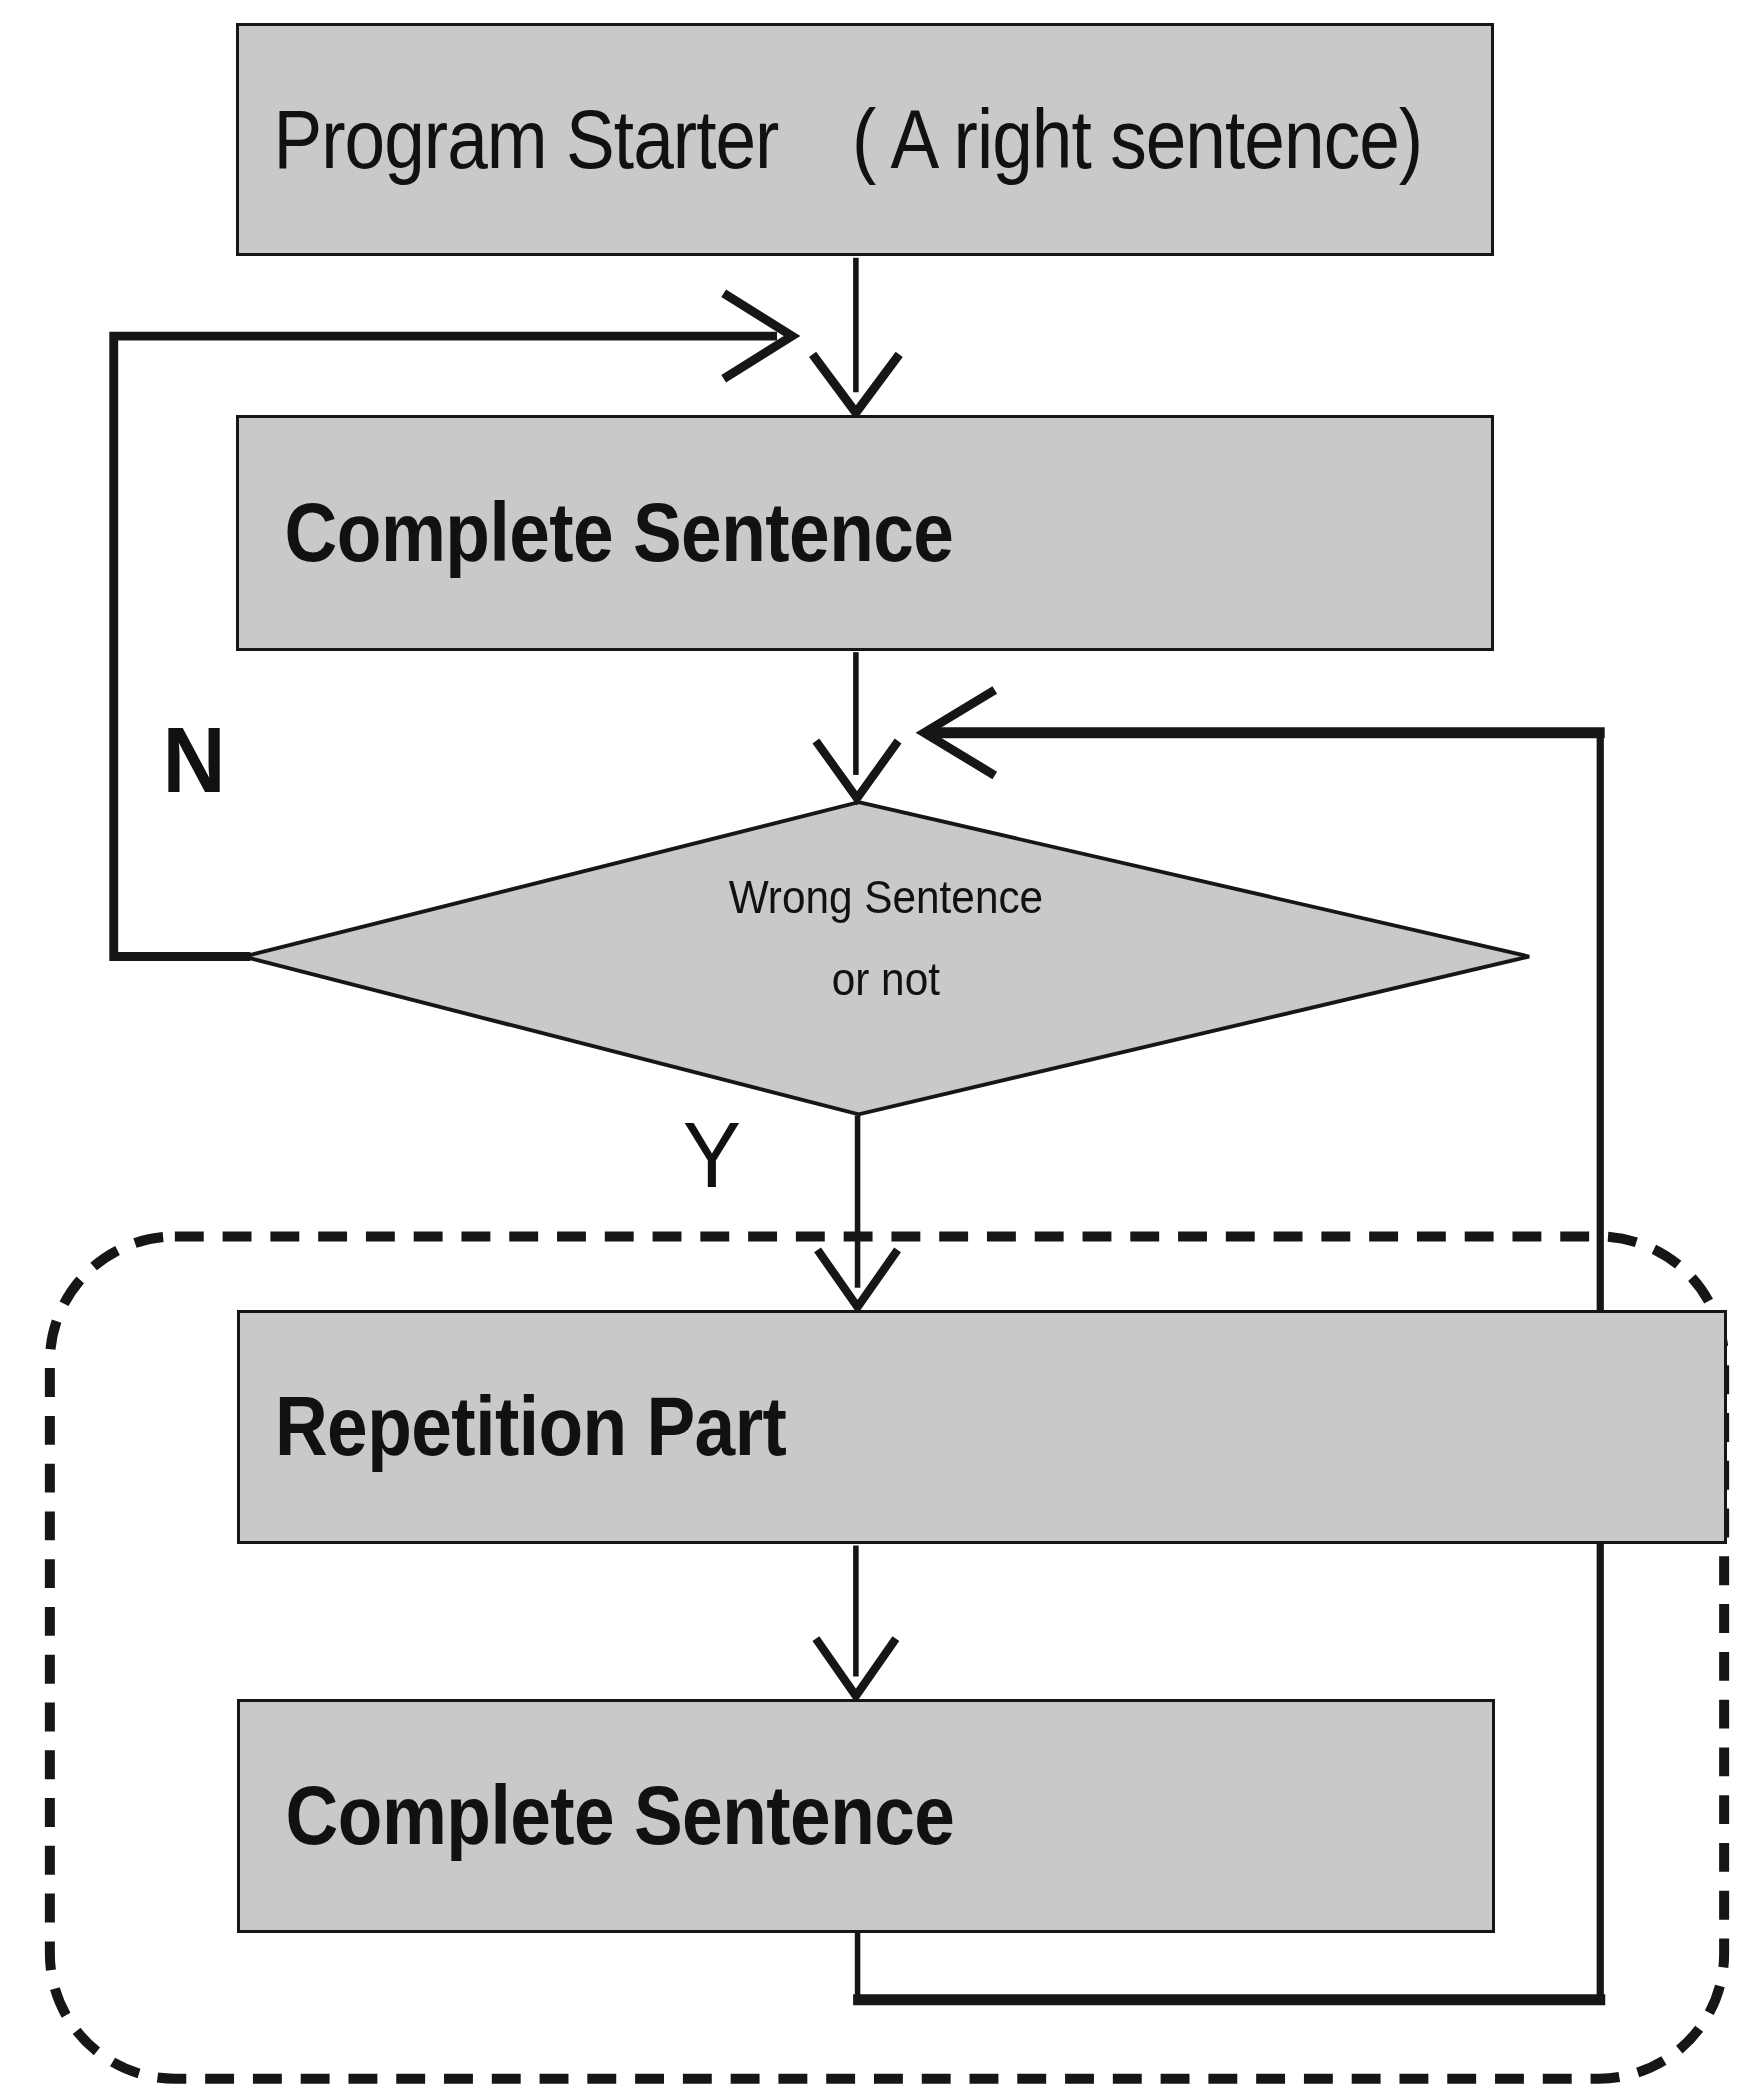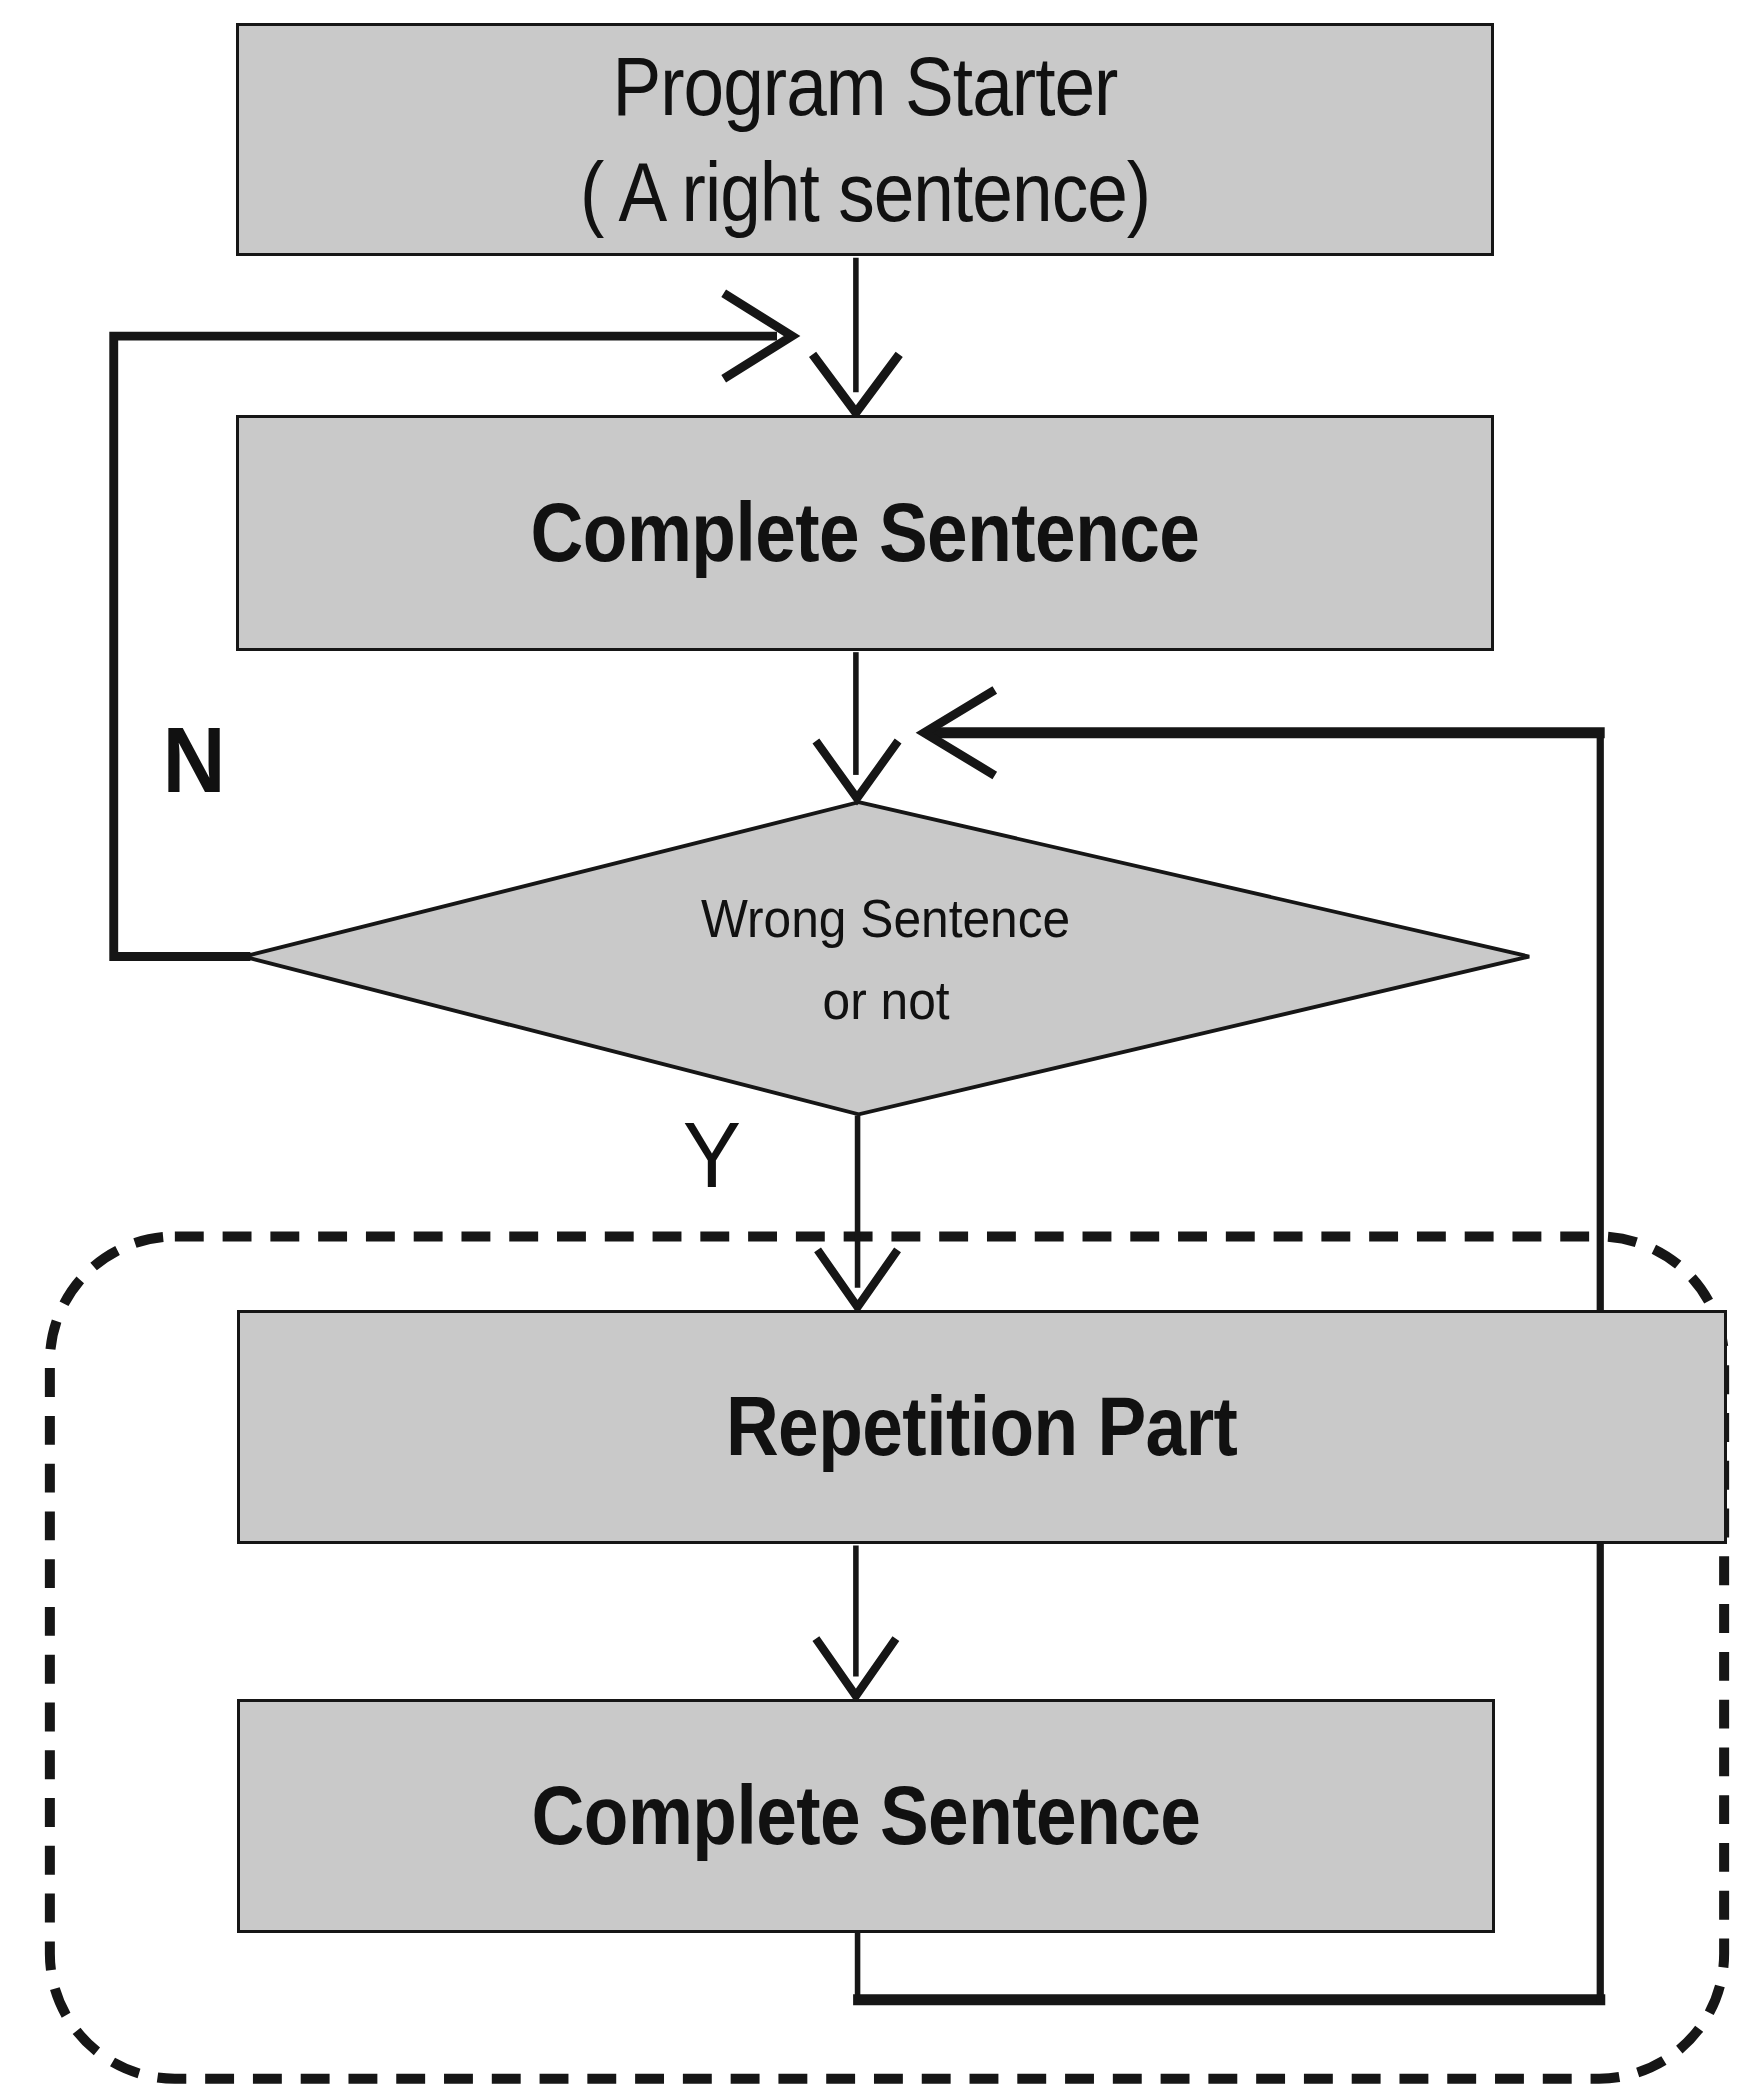--- a/index.html
+++ b/index.html
@@ -12,41 +12,40 @@
     color:#111111;
     overflow:hidden;
   }
   #lines{position:absolute;left:0;top:0;width:1739px;height:2097px;}
   .node{
     position:absolute;
     background:#c9c9c9;
     border:3.9px solid #161616;
     box-sizing:border-box;
     display:flex;
-    flex-direction:column;
+    flex-direction:row;
     align-items:center;
-    justify-content:center;
     text-align:center;
   }
   .node-label{
     display:block;
     white-space:nowrap;
     transform:scaleX(0.88);
     transform-origin:center;
   }
   .plain{font-size:83px;font-weight:400;line-height:106px;letter-spacing:-1.1px;}
   .bold{font-size:83px;font-weight:700;line-height:94px;letter-spacing:-0.6px;}
   #program-starter{left:236px;top:23px;width:1258px;height:233px;}
   #complete-sentence-top{left:236px;top:415px;width:1258px;height:236px;}
   #repetition-part{left:237px;top:1310px;width:1490px;height:234px;}
   #complete-sentence-bottom{left:237px;top:1699px;width:1258px;height:234px;}
   #decision-label{
     position:absolute;left:243px;top:856px;width:1286px;height:206px;
-    display:flex;flex-direction:column;align-items:center;justify-content:center;
-    font-size:54px;line-height:82px;font-weight:400;
+    display:flex;flex-direction:column;align-items:center;
+    font-size:46px;line-height:82px;font-weight:400;
     text-align:center;
   }
   #decision-label .node-label{transform:scaleX(0.92);}
   .edge-label{
     position:absolute;
     font-size:92px;
     transform:translate(-50%,-50%) scaleX(0.95);
     transform-origin:center;
   }
   #label-n{left:194px;top:760px;font-weight:600;}

